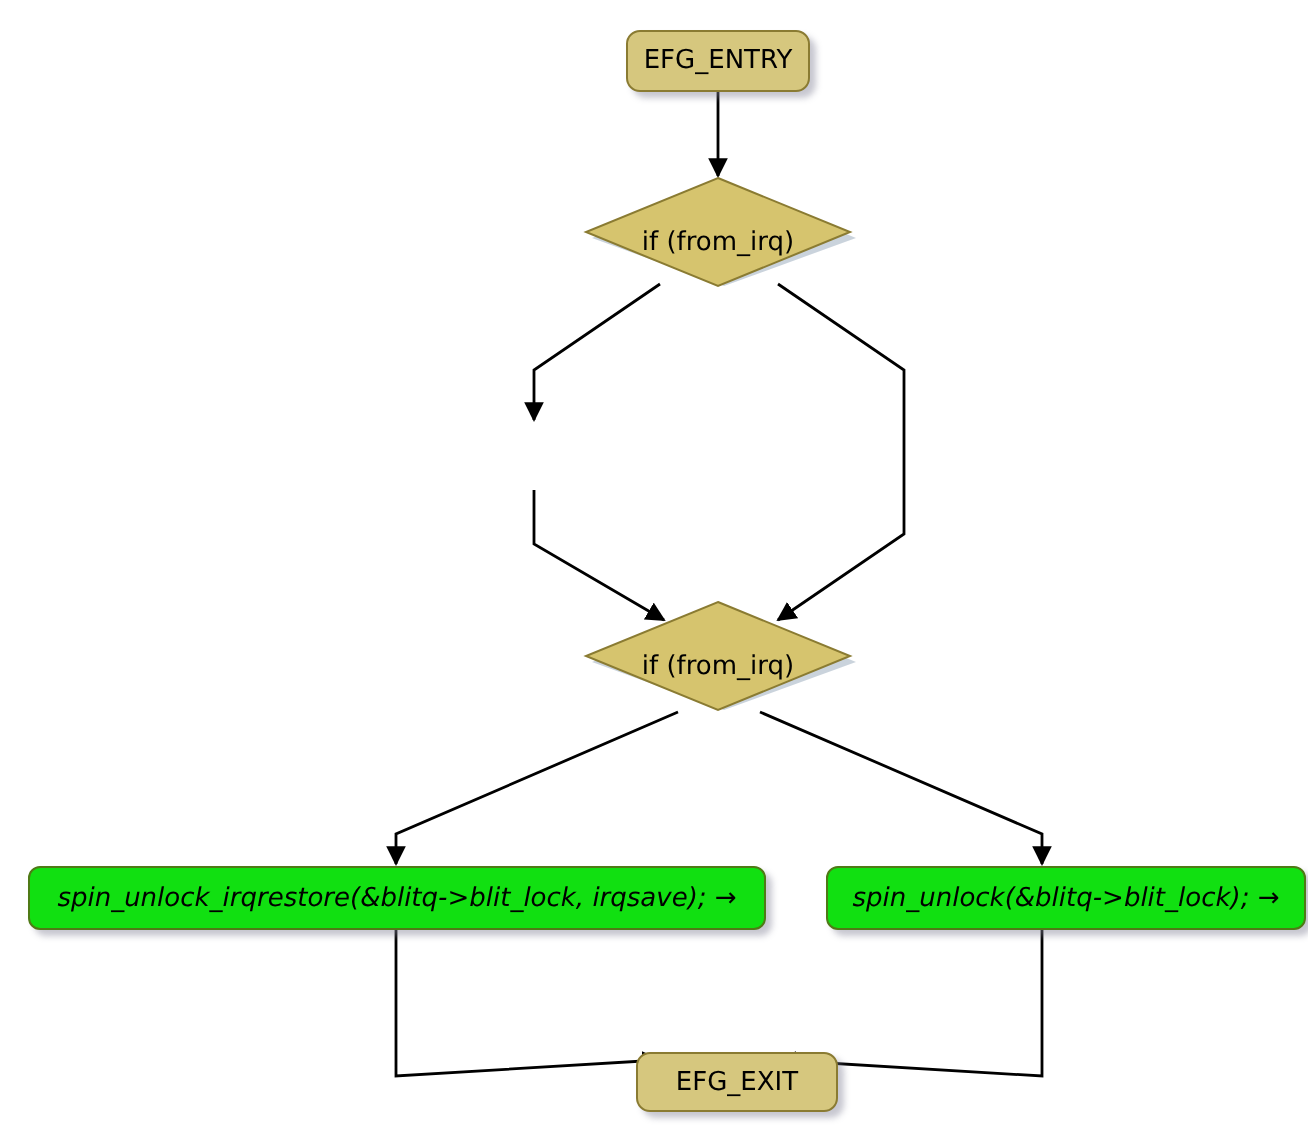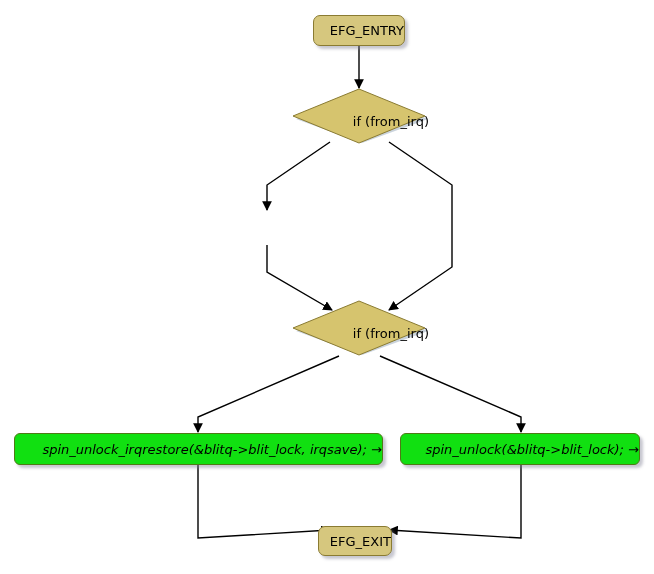--- a/index.html
+++ b/index.html
@@ -22,21 +22,21 @@
     left: 0;
     top: 0;
     width: 654px;
     height: 574px;
   }
   .node {
     position: absolute;
     box-sizing: border-box;
     display: flex;
     align-items: center;
-    justify-content: flex-end;
+    justify-content: center;
     white-space: nowrap;
     color: #000000;
     z-index: 5;
   }
   .node-terminal {
     background: #D6C77E;
     border: 1px solid #8A7B32;
     border-radius: 7px;
     font-size: 13px;
     box-shadow: 3px 3px 3px rgba(130,130,150,0.45);
@@ -122,21 +122,21 @@
       <polygon points="73,4 139,31 73,55 7,31" fill="#9FAEC0" opacity="0.55"></polygon>
       <polygon points="70,1 136,28 70,55 4,28" fill="#D6C46E" stroke="#8A7B32" stroke-width="1"></polygon>
     </svg>
     <span class="diamond-label">if (from_irq)</span>
   </div>
 
   <div class="node node-process-green" style="left:14px; top:433px; width:369px; height:32px;">
     <span>spin_unlock_irqrestore(&amp;blitq-&gt;blit_lock, irqsave); →</span>
   </div>
 
-  <div class="node node-process-green" style="left:400px; top:433px; width:240px; height:32px;">
+  <div class="node node-process-green" style="left:413px; top:433px; width:240px; height:32px;">
     <span>spin_unlock(&amp;blitq-&gt;blit_lock); →</span>
   </div>
 
-  <div class="node node-terminal" style="left:318px; top:526px; width:74px; height:30px;">
+  <div class="node node-terminal" style="left:318px; top:526px; width:101px; height:30px;">
     <span>EFG_EXIT</span>
   </div>
 
 </div>
 
 </body></html>

